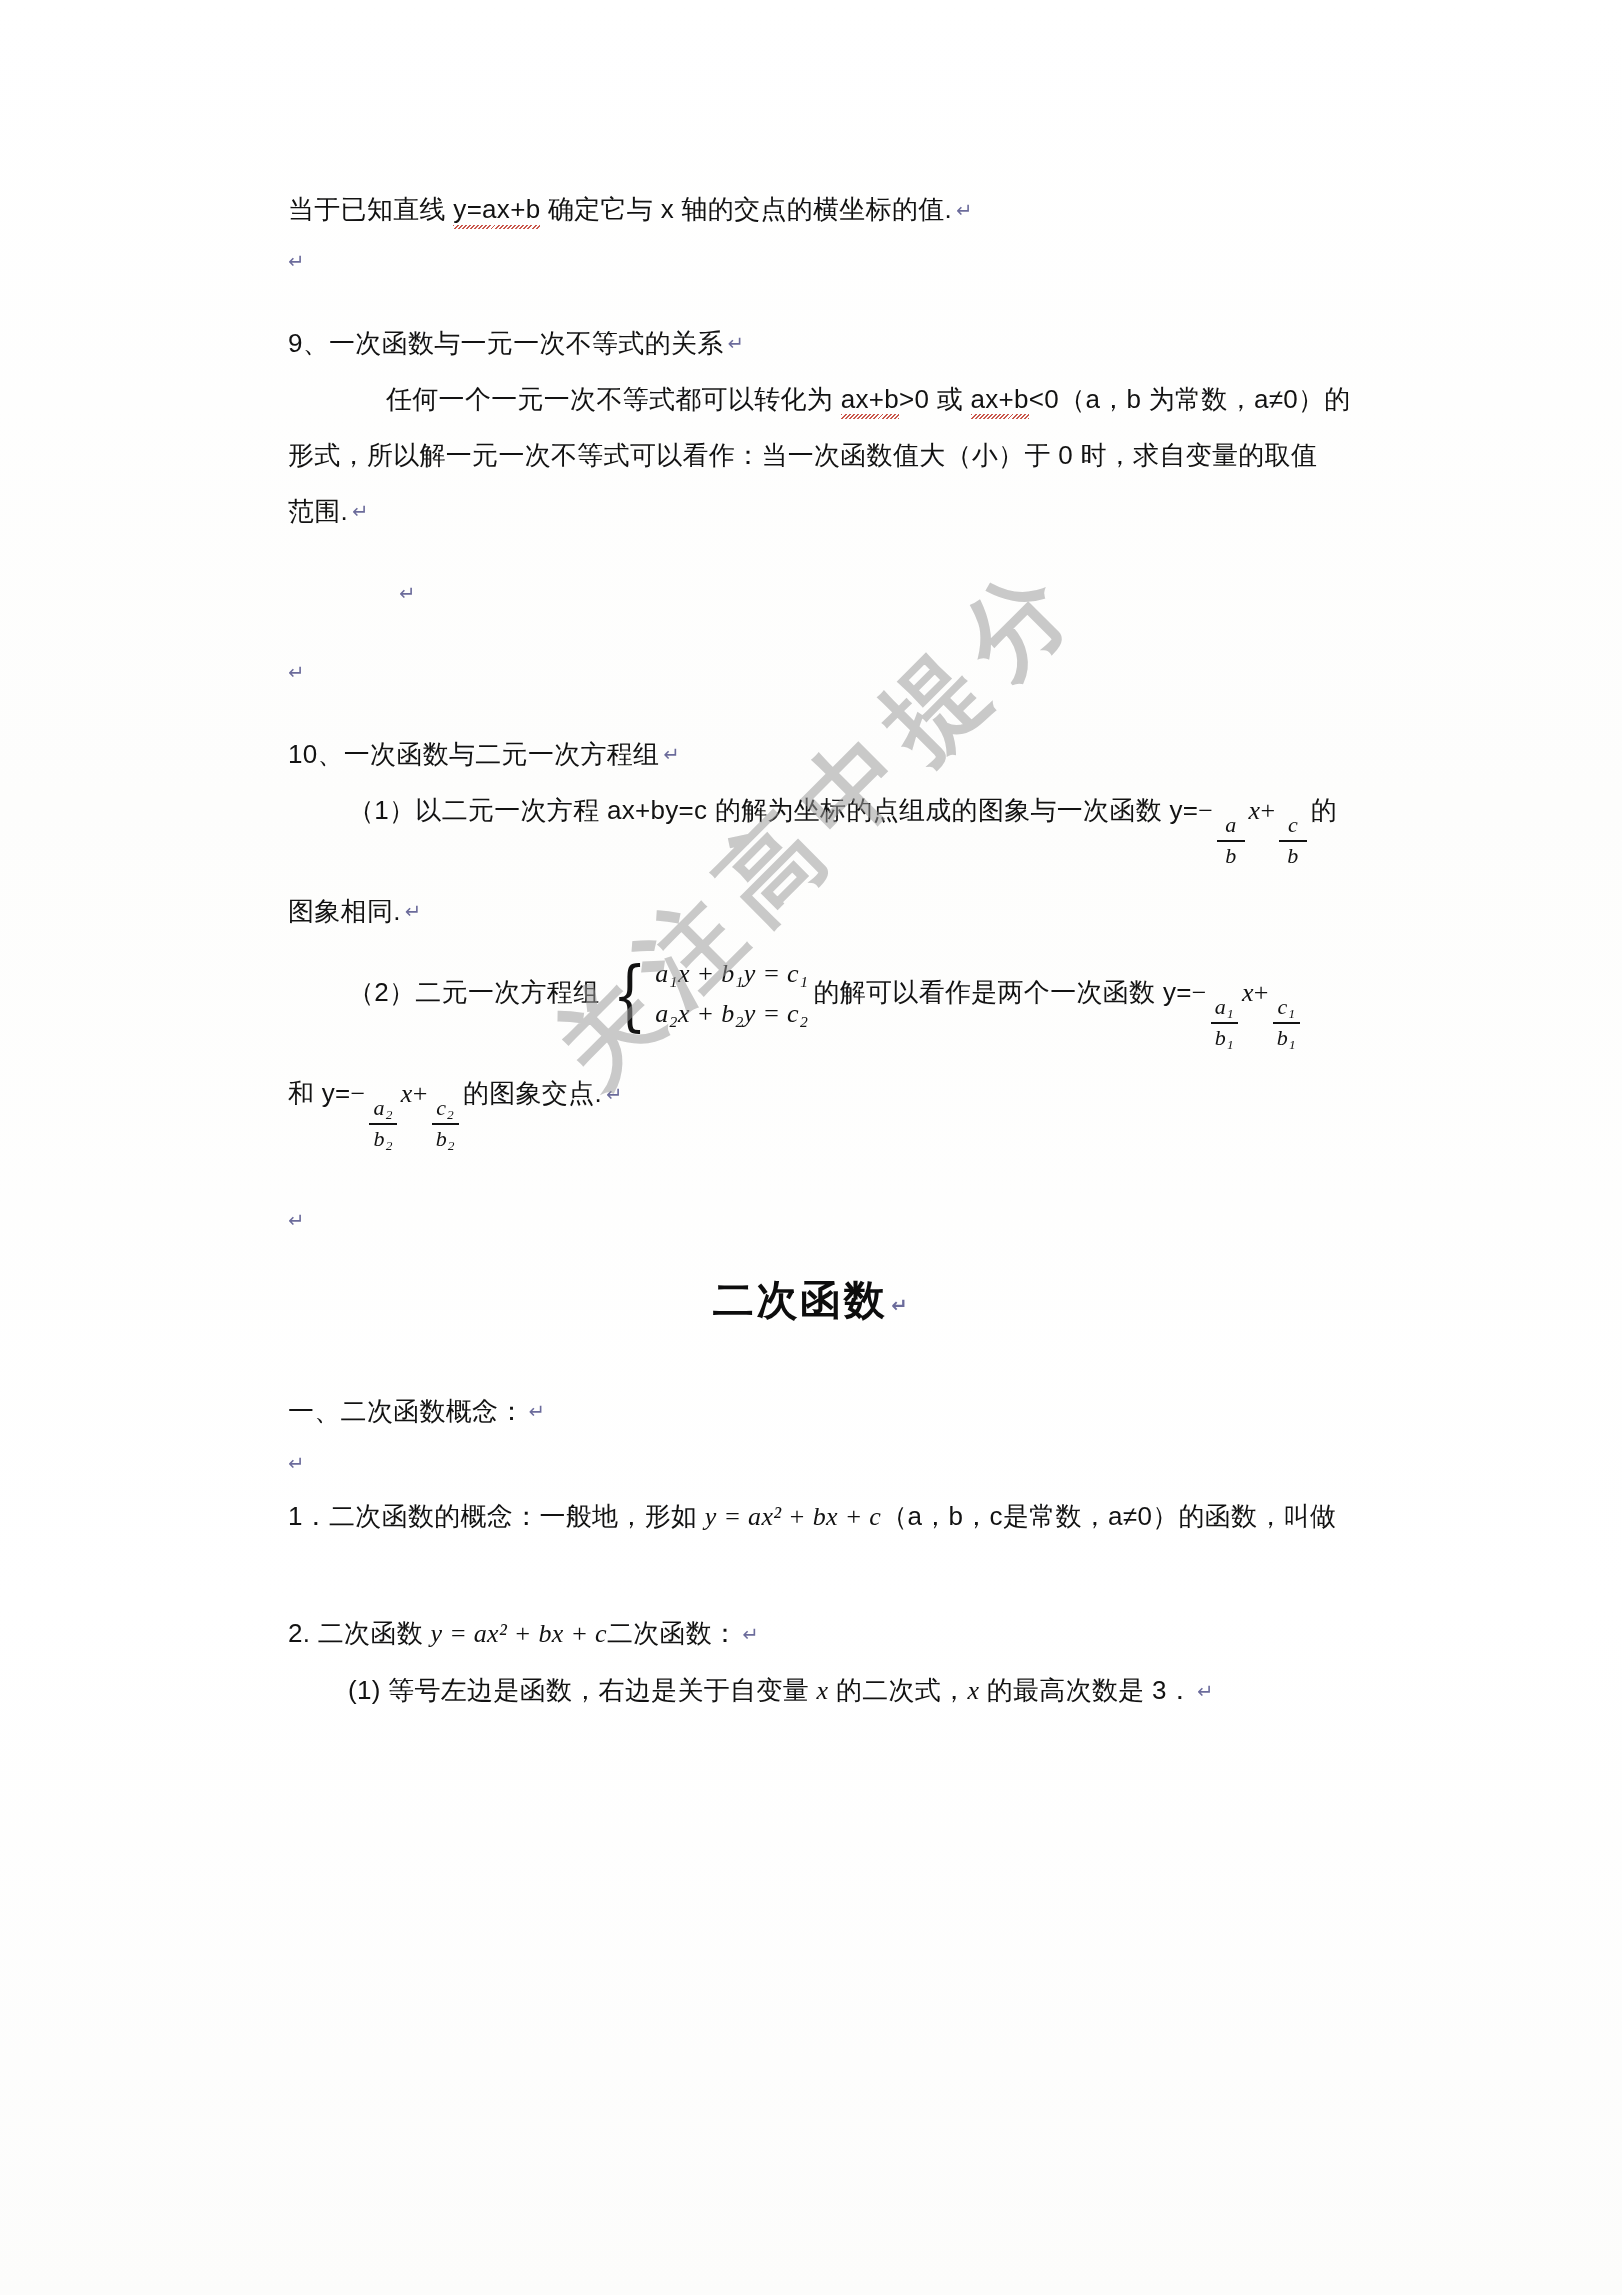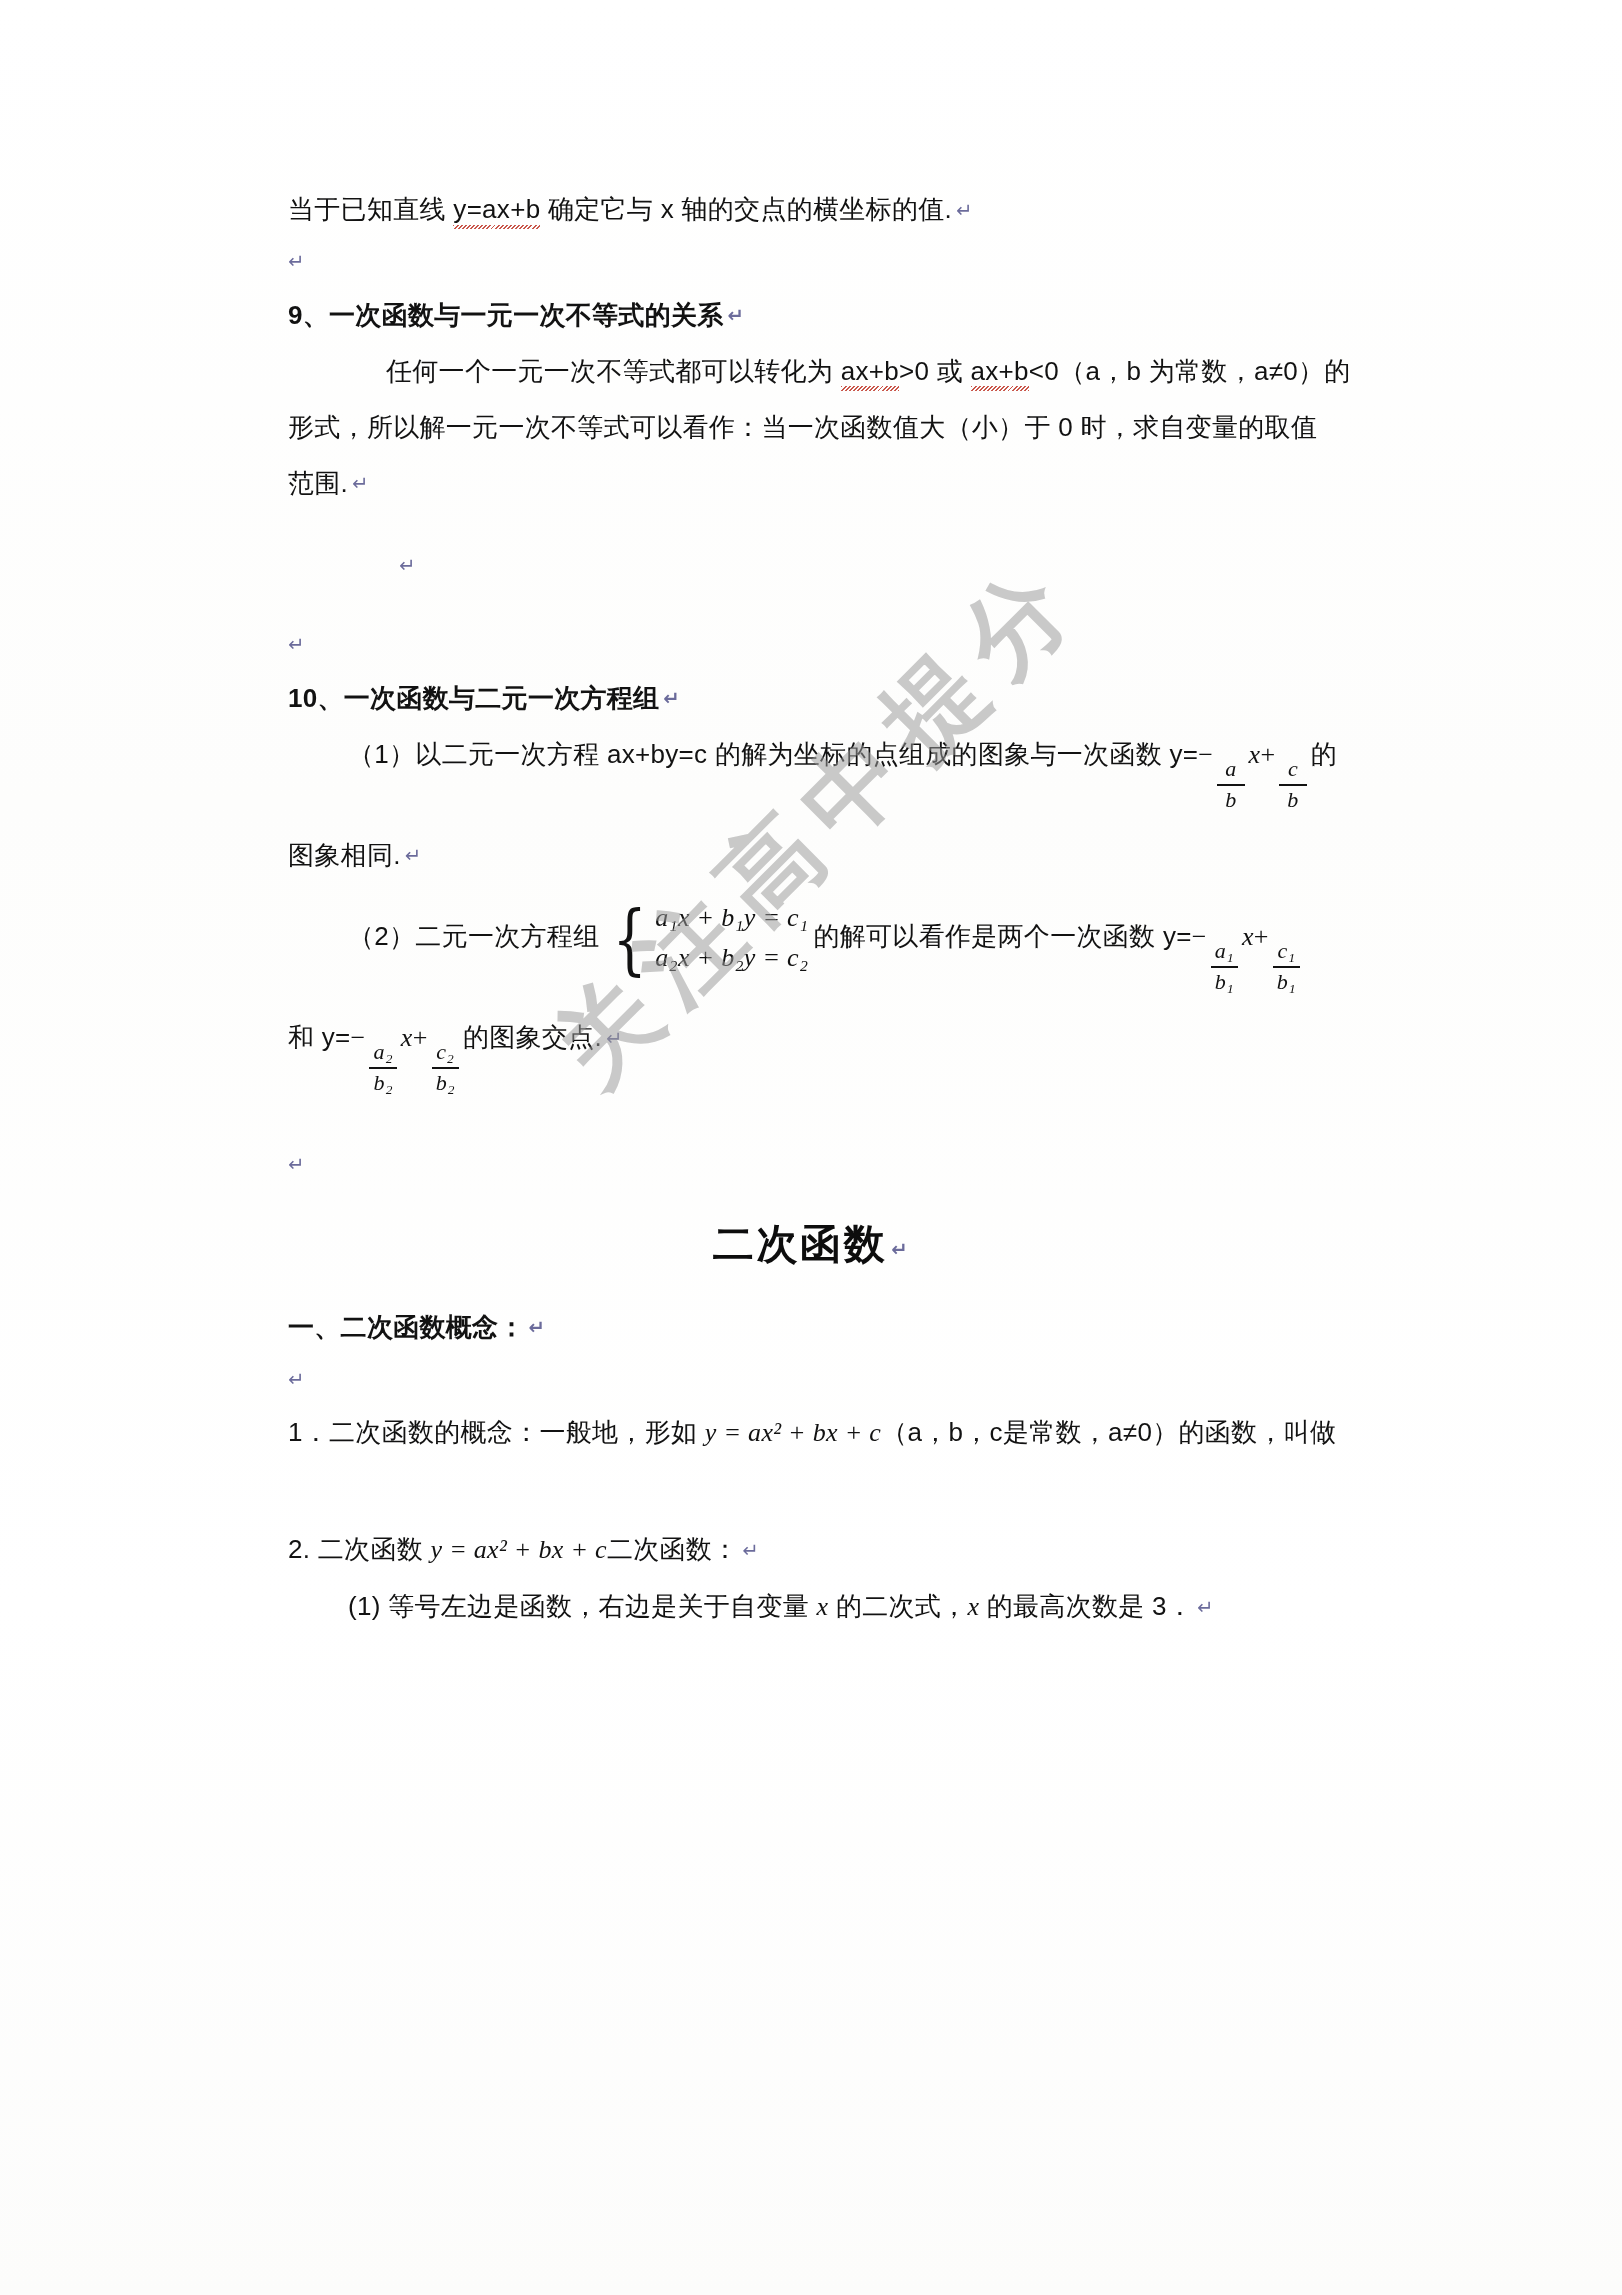--- a/index.html
+++ b/index.html
@@ -38,21 +38,22 @@
   
   .line {
     position: relative;
     color: #121212;
     font-size: 26px;
     line-height: 1.0;
     white-space: nowrap;
     letter-spacing: 0.3px;
   }
   .hd {
-    font-weight: bold;
+    font-weight: normal;
+    margin-top: 28px;
   }
   .blank {
     height: 60px;
   }
   .blank-sm { height: 30px; }
 
   
   .pilcrow {
     font-size: 19.6px;
     color: #3a3a7a;

